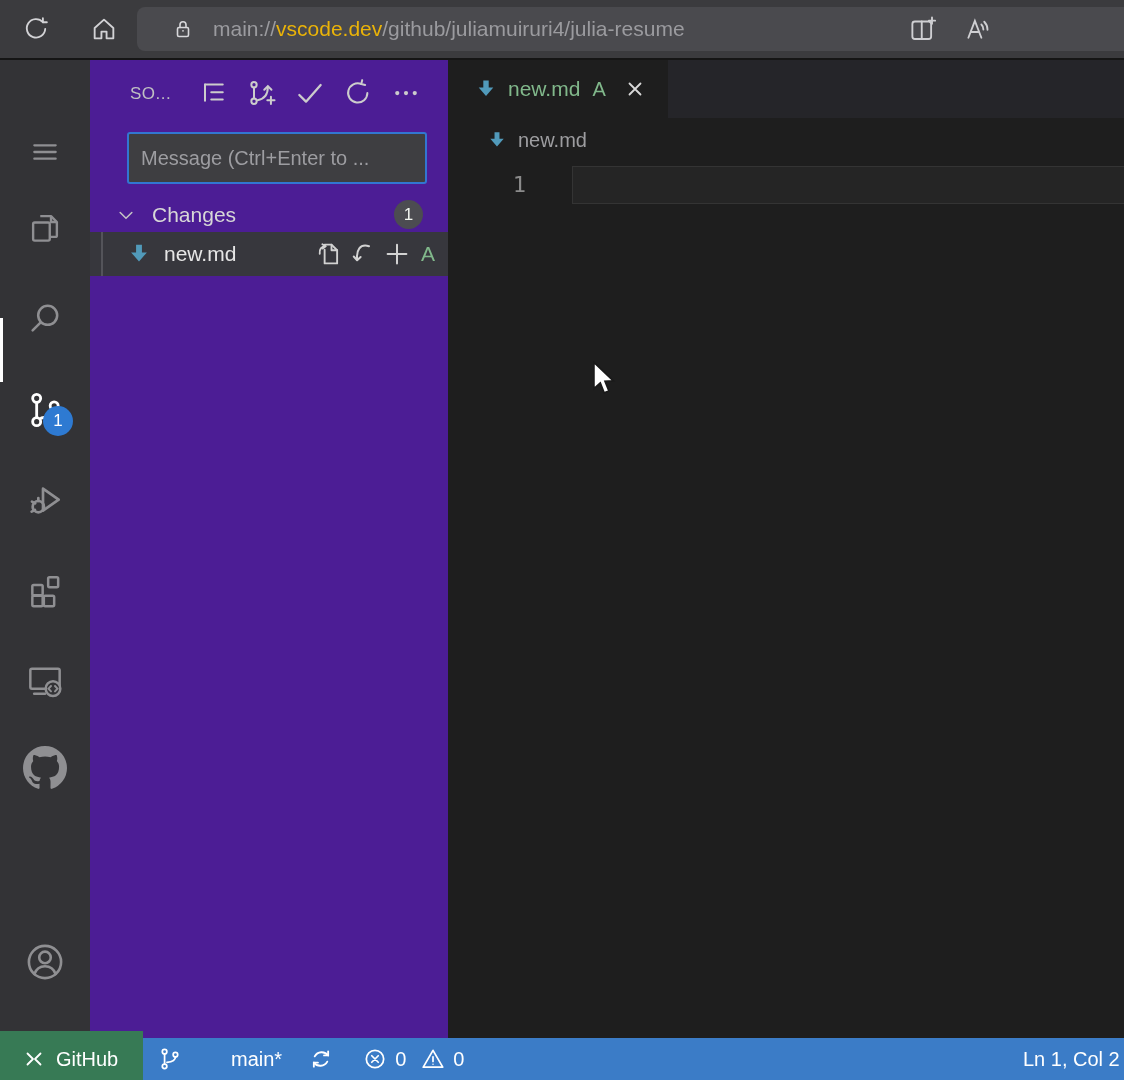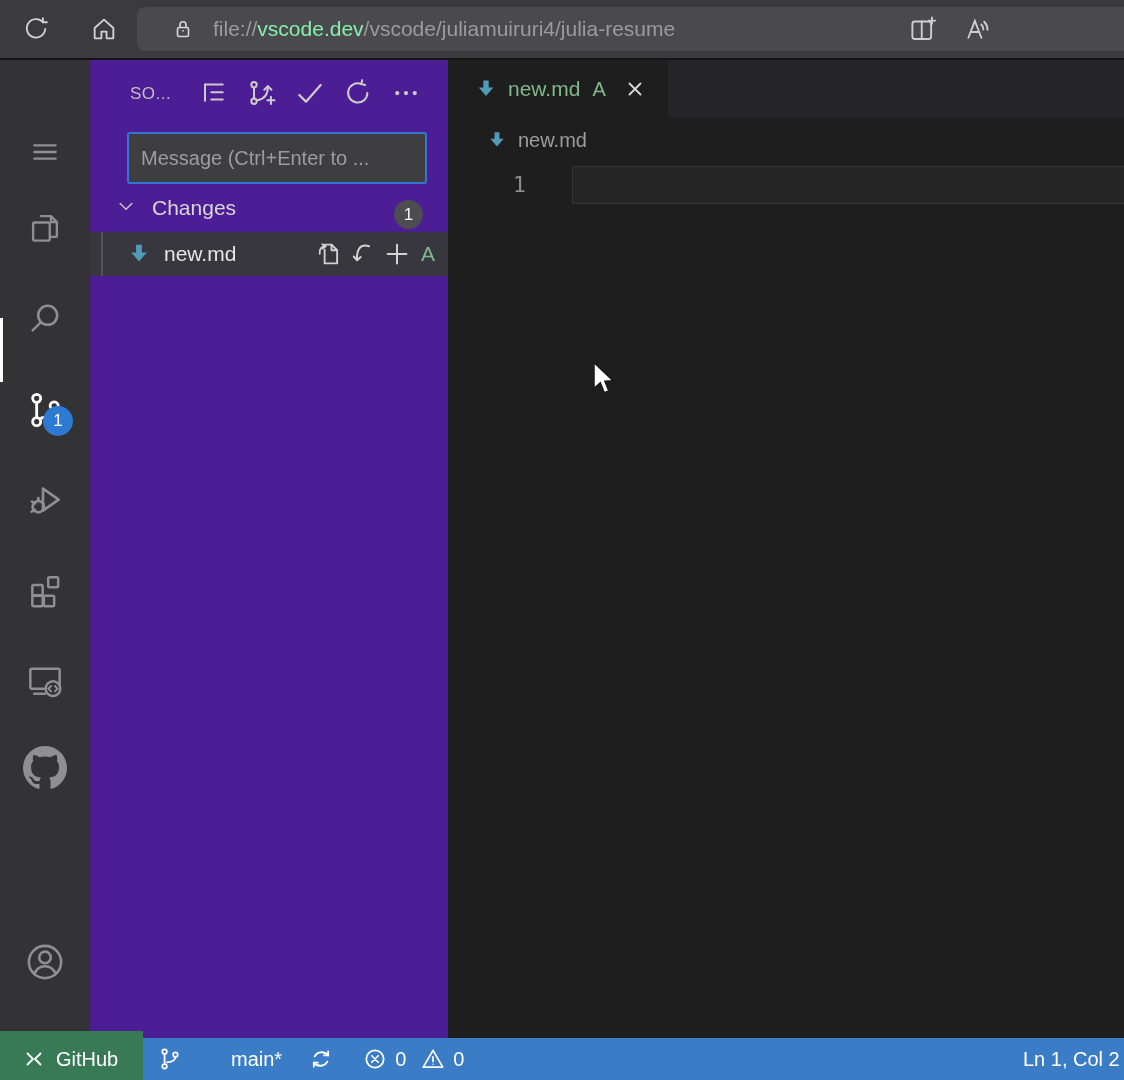--- a/index.html
+++ b/index.html
@@ -11,21 +11,21 @@
   .toolbar { position:absolute; left:0; top:0; width:1124px; height:58px;
              background:#3b3b3e; display:flex; align-items:center; }
   .tb-btn { width:40px; height:40px; margin-left:14px; display:flex; align-items:center;
             justify-content:center; color:#d2d2d5; border-radius:6px; }
   .tb-btn:first-child { margin-left:16px; }
   .tb-btn + .tb-btn { margin-left:28px; }
   .urlbar { position:absolute; left:137px; top:7px; width:1010px; height:44px;
             background:#4a4a4e; border-radius:8px; display:flex; align-items:center; }
   .urlbar .lock { margin-left:34px; color:#d8d8db; display:flex; }
   .url-text { margin-left:18px; font-size:21px; color:#9b9b9f; white-space:nowrap; }
-  .url-text .domain { color:#86efac; }
+  .url-text .domain { color:#eab308; }
   .url-actions { position:absolute; right:130px; top:7px; height:44px; display:flex;
                  align-items:center; gap:26px; color:#cfcfd2; }
 
   
   .content { position:absolute; left:0; top:58px; width:1124px; height:980px;
              border-top:2px solid #151515; background:#1e1e1e; }
 
   
   .activitybar { position:absolute; left:0; top:0; width:90px; height:978px;
                  background:#333336; }
@@ -42,21 +42,21 @@
   .scm-title { position:absolute; left:40px; top:24px; font-size:17px; color:#c0c0c3;
                letter-spacing:0.5px; }
   .scm-toolbar { position:absolute; left:105px; top:14px; display:flex; gap:10px; color:#cccccc; }
   .scm-toolbar .icon-btn { width:38px; height:38px; display:flex; align-items:center; justify-content:center; border-radius:5px; }
   .scm-input { position:absolute; left:37px; top:72px; width:300px; height:52px;
                background:#3e3e41; border:2px solid #3276d1; border-radius:3px;
                color:#cccccc; font-size:20px; padding:0 12px; outline:none;
                font-family:"Liberation Sans", sans-serif; }
   .scm-input::placeholder { color:#9d9da1; }
   .changes-row { position:absolute; left:0; top:136px; width:358px; height:38px;
-                 display:flex; color:#cfcfcf; }
+                 display:flex; align-items:center; color:#cfcfcf; }
   .changes-row .chev { margin-left:26px; display:flex; color:#c5c5c5; }
   .changes-row .lbl { margin-left:16px; font-size:21px; color:#d7d7d7; }
   .changes-badge { position:absolute; right:25px; top:4px; width:29px; height:29px;
                    border-radius:50%; background:#4c4c51; color:#f2f5f0; font-size:17px;
                    display:flex; align-items:center; justify-content:center; }
   .file-row { position:absolute; left:0; top:172px; width:358px; height:44px;
               background:#37373d; display:flex; align-items:center; }
   .indent-guide { position:absolute; left:11px; top:0; width:2px; height:44px; background:#54545a; }
   .file-row .md-icon { margin-left:36px; display:flex; }
   .file-row .fname { margin-left:12px; font-size:21px; color:#e6e6e6; }
@@ -130,21 +130,21 @@
       </span>
     </div>
     <div class="urlbar">
       <span class="lock">
         <svg width="24" height="26" viewBox="0 0 24 24" fill="none" stroke="currentColor" stroke-width="1.6" stroke-linecap="round">
           <rect x="6.5" y="10.5" width="11" height="9" rx="1.5"></rect>
           <path d="M9 10.5 V7.8 a3 3 0 0 1 6 0 V10.5"></path>
           <circle cx="12" cy="13.8" r="0.9" fill="currentColor" stroke="none"></circle>
         </svg>
       </span>
-      <span class="url-text"><span>file://</span><span class="domain">vscode.dev</span><span>/vscode/juliamuiruri4/julia-resume</span></span>
+      <span class="url-text"><span>main://</span><span class="domain">vscode.dev</span><span>/github/juliamuiruri4/julia-resume</span></span>
     </div>
     <div class="url-actions">
       <div>
         <span>
           <svg width="30" height="30" viewBox="0 0 24 24" fill="none" stroke="currentColor" stroke-width="1.5" stroke-linecap="round">
             <rect x="3.5" y="6" width="15" height="14" rx="2"></rect>
             <path d="M11 6 v14"></path>
             <path d="M19.2 2.8 v5 M16.7 5.3 h5"></path>
           </svg>
         </span>

